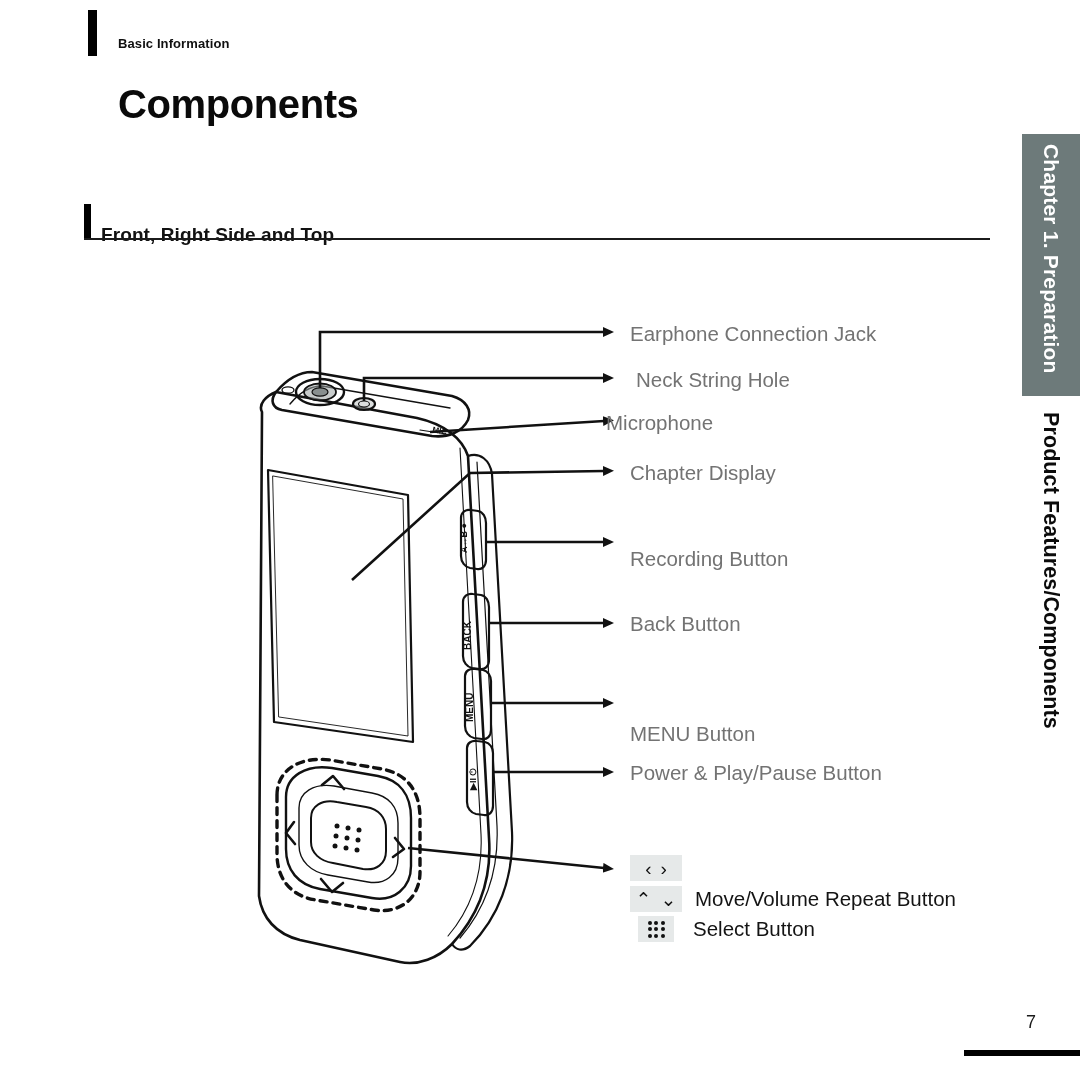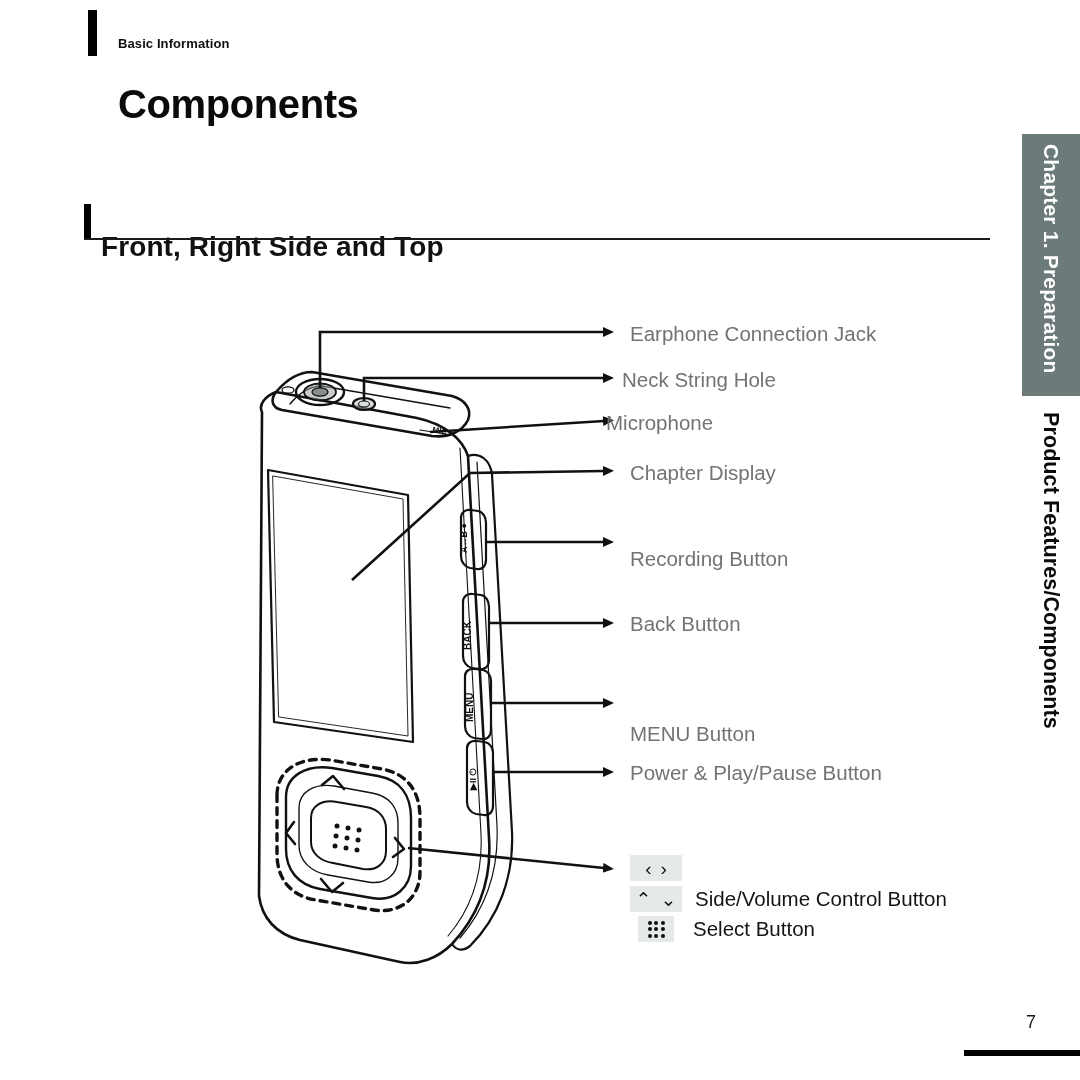--- a/index.html
+++ b/index.html
@@ -41,21 +41,21 @@
   
   .section-accent {
     position: absolute;
     left: 84px; top: 204px;
     width: 7px; height: 35px;
     background: #000000;
   }
   .section-title {
     position: absolute;
     left: 101px; top: 208px;
-    font-size: 28px;
+    font-size: 19px;
     font-weight: bold;
     letter-spacing: .1px;
   }
   .section-rule {
     position: absolute;
     left: 84px; top: 238px;
     width: 906px; height: 1.6px;
     background: #1b1b1b;
   }
 
@@ -355,21 +355,21 @@
     <path d="M491,703 L604,703" marker-end="url(#arrowhead)"></path>
 
     <path d="M493,772 L604,772" marker-end="url(#arrowhead)"></path>
 
     <path d="M408,848 L604,868" marker-end="url(#arrowhead)"></path>
   </g>
 </svg>
 
 <div class="callout-label" style="left:630px; top:320px;">Earphone Connection Jack</div>
 
-<div class="callout-label" style="left:622px; top:366px;">Neck String Hole</div>
+<div class="callout-label" style="left:636px; top:366px;">Neck String Hole</div>
 
 <div class="callout-label" style="left:606px; top:409px;">Microphone</div>
 
 <div class="callout-label" style="left:630px; top:459px;">Chapter Display</div>
 
 <div class="callout-label two-line" style="left:630px; top:517px; width:330px;">
   <br>
   <span>Recording Button</span>
 </div>
 
@@ -384,21 +384,21 @@
     <span>‹</span>
     <span>›</span>
   </span>
 </div>
 
 <div class="chip-row" style="left:630px; top:886px;">
   <span class="chip wide">
     <span>⌃</span>
     <span>⌄</span>
   </span>
-  <span>Side/Volume Control Button</span>
+  <span>Move/Volume Repeat Button</span>
 </div>
 
 <div class="chip-row" style="left:630px; top:916px;">
   <span class="chip dots" style="margin-left:8px;">
     <span class="dotgrid">
       <i></i>
         <i></i>
         <i></i>
         <i></i>
         <i></i>

